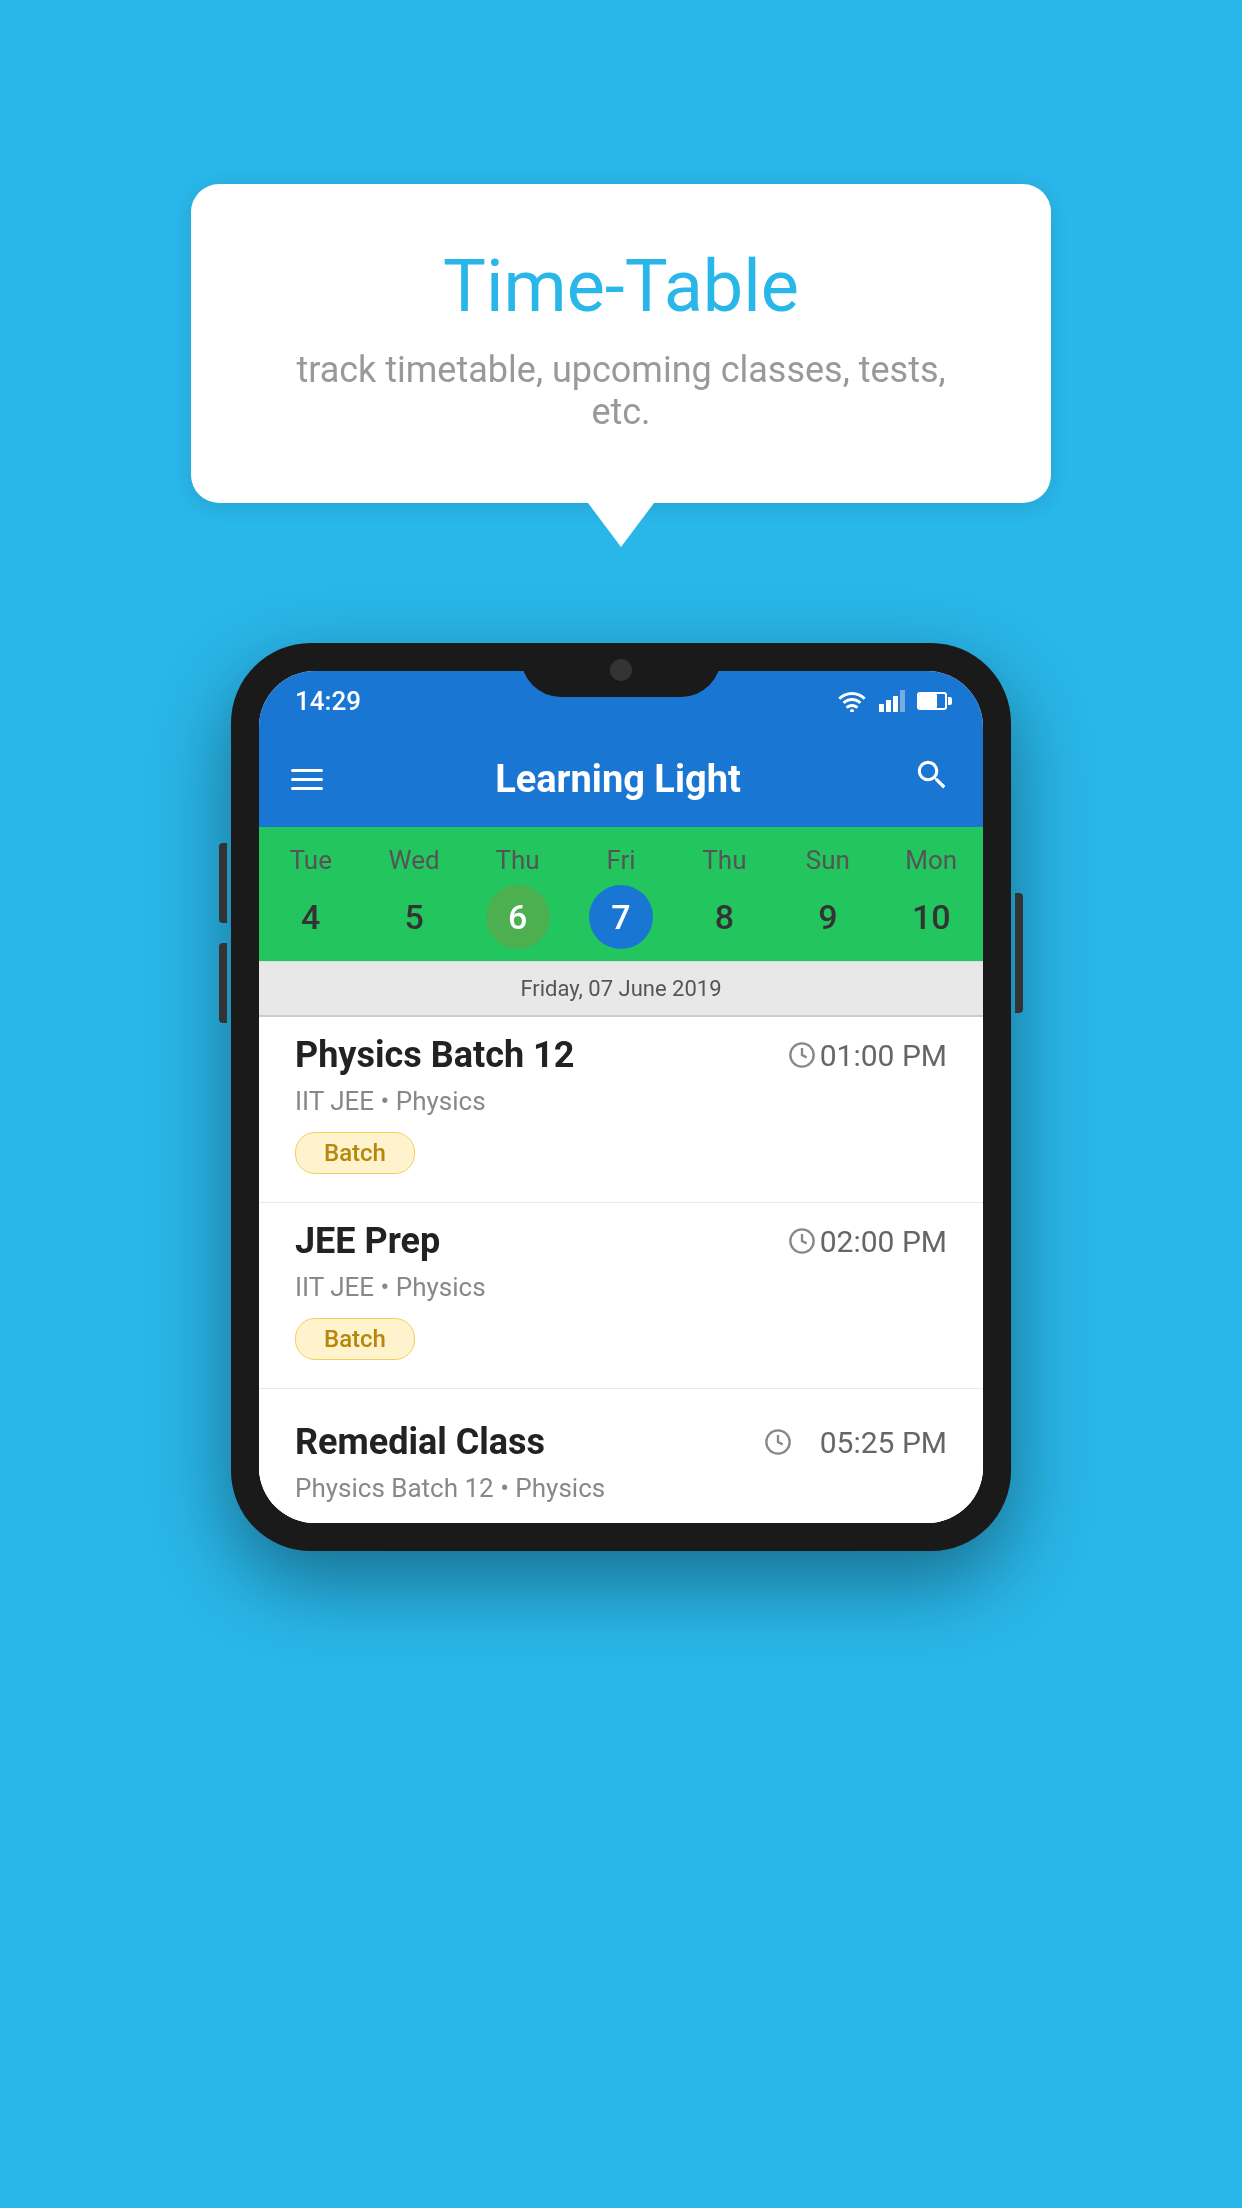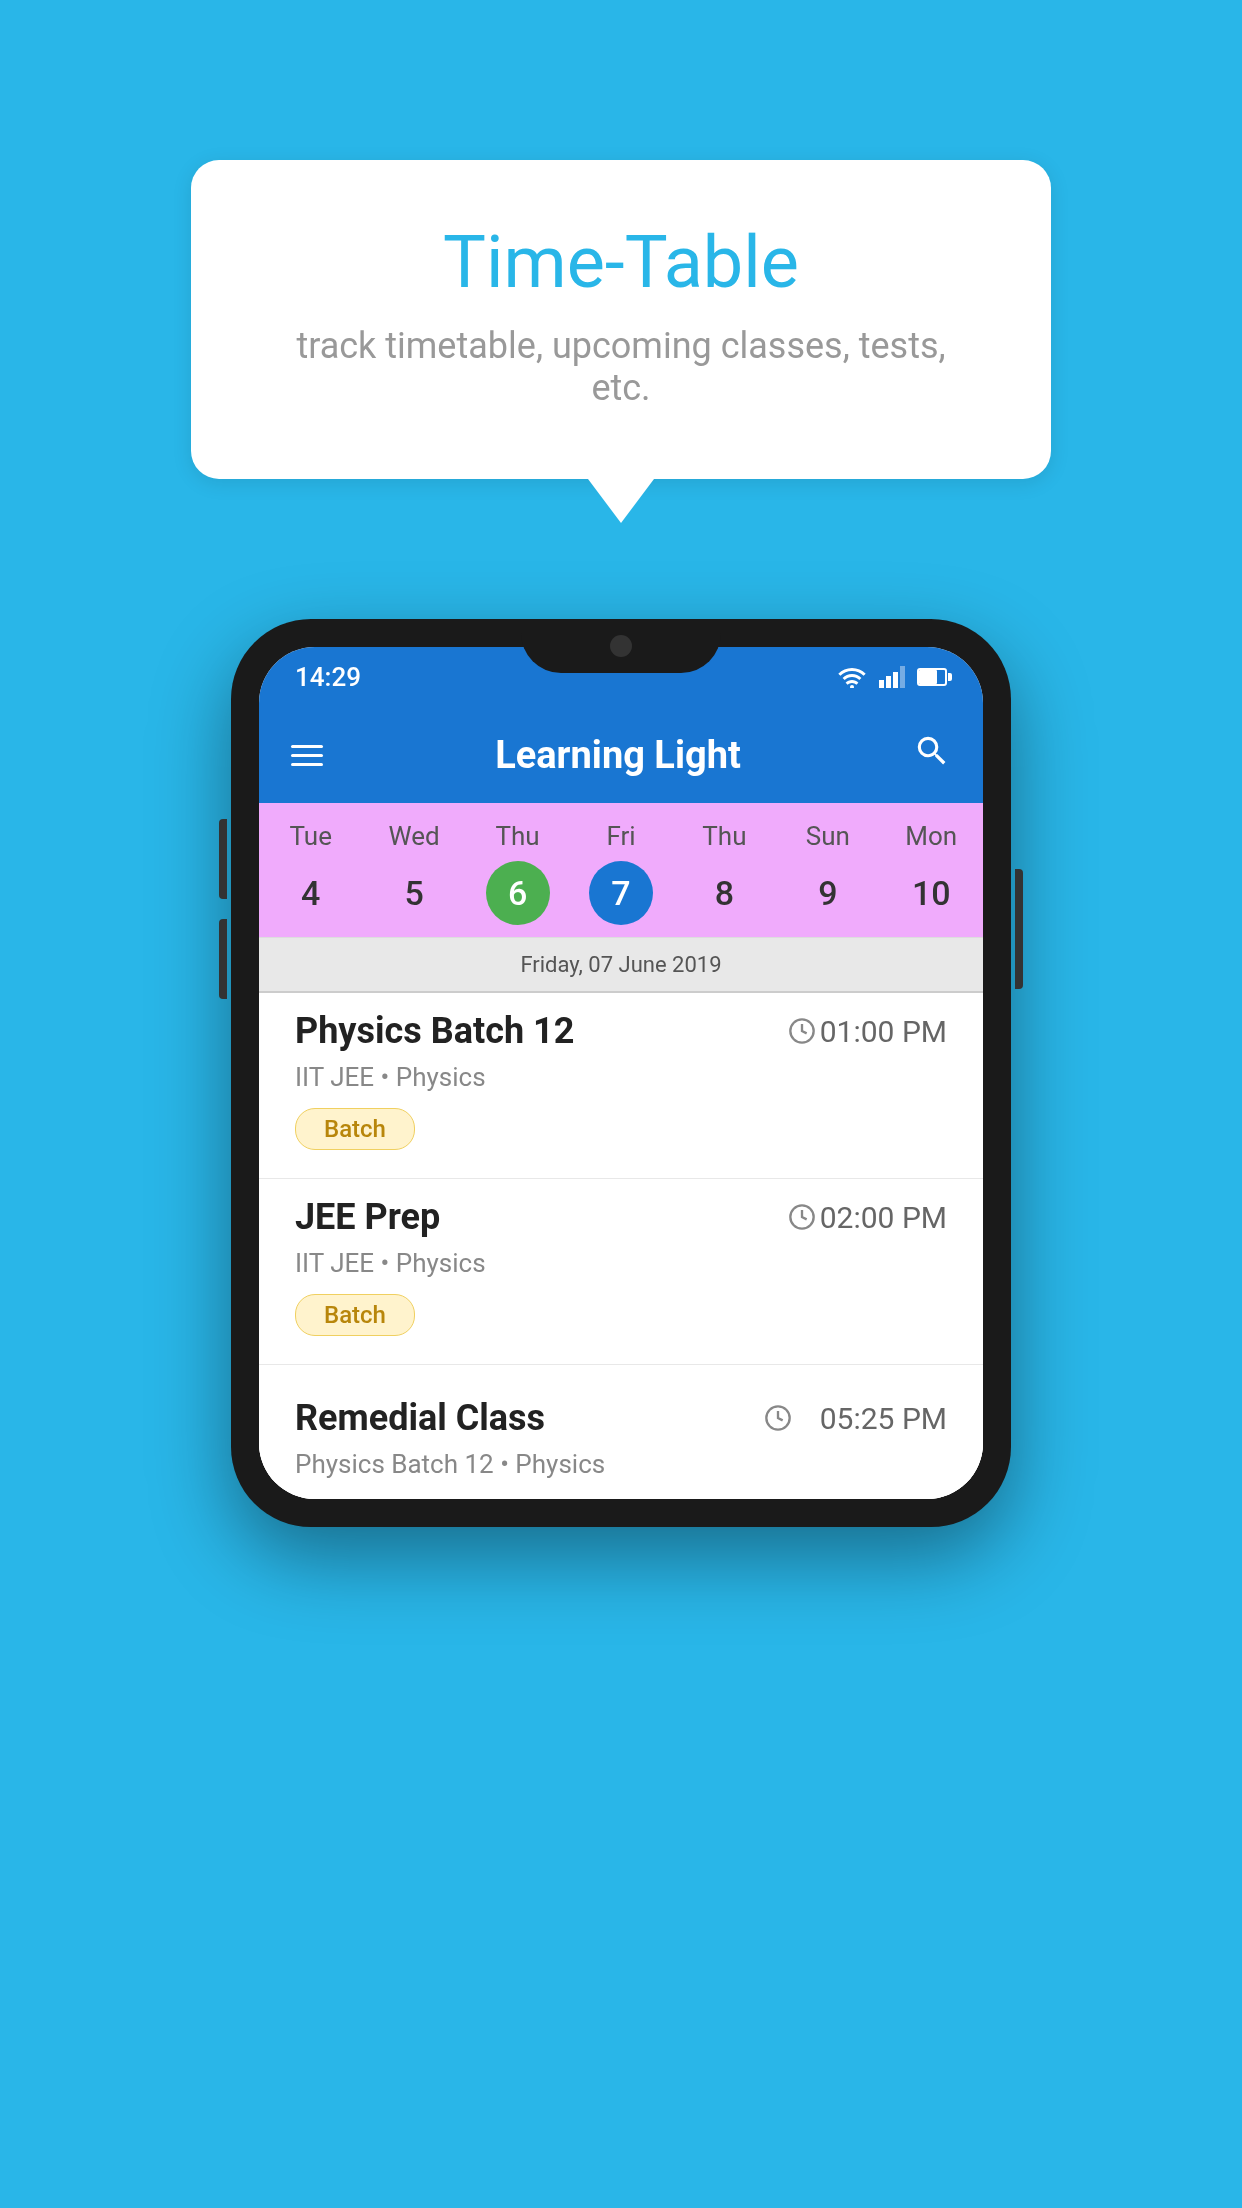--- a/index.html
+++ b/index.html
@@ -27,20 +27,21 @@
     }
 
     .speech-bubble {
       background: white;
       border-radius: 28px;
       padding: 60px 80px 70px;
       width: 860px;
       text-align: center;
       position: relative;
       box-shadow: 0 4px 20px rgba(0,0,0,0.1);
+      margin-top: 24px;
     }
 
     .speech-bubble::after {
       content: '';
       position: absolute;
       bottom: -44px;
       left: 50%;
       transform: translateX(-50%);
       width: 0;
       height: 0;
@@ -221,21 +222,21 @@
       text-align: center;
     }
 
     .search-icon {
       color: white;
       font-size: 36px;
     }
 
     
     .calendar-header {
-      background: #f0abfc;
+      background: #22c55e;
       display: flex;
       border-bottom: 1px solid #ddd;
     }
 
     .day-col {
       flex: 1;
       display: flex;
       flex-direction: column;
       align-items: center;
       padding: 18px 4px 12px;

